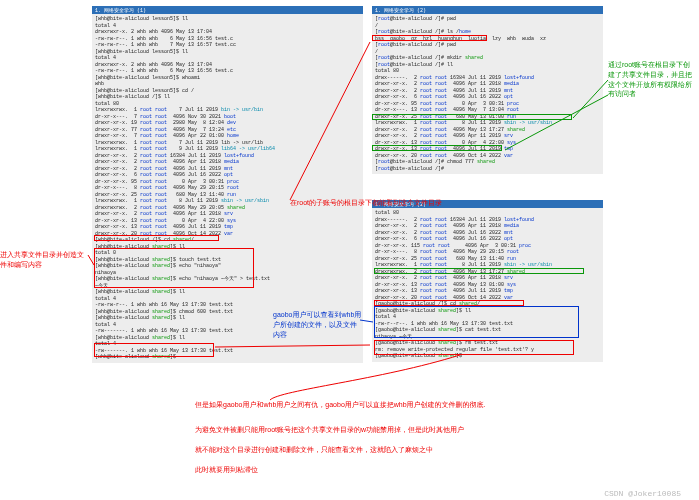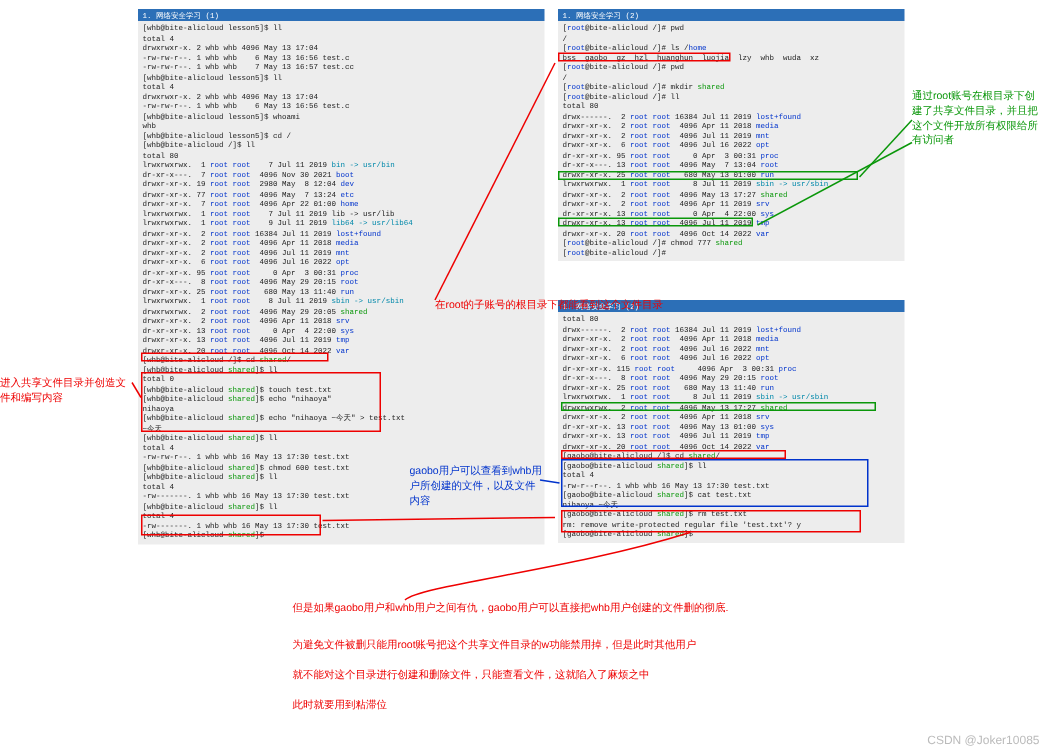--- a/index.html
+++ b/index.html
@@ -14,21 +14,21 @@
   .redbox { border: 1px solid #e00; position: absolute; }
   .greenbox { border: 1px solid #0a970a; position: absolute; }
   .bluebox { border: 1px solid #0033cc; position: absolute; }
   .anno-red { color: #e00; position: absolute; font-size: 7px; font-family: "Microsoft YaHei", sans-serif; }
   .anno-green { color: #0a970a; position: absolute; font-size: 7px; font-family: "Microsoft YaHei", sans-serif; }
   .anno-blue { color: #0033cc; position: absolute; font-size: 7px; font-family: "Microsoft YaHei", sans-serif; }
   .arrow-red { stroke: #e00; stroke-width: 1; fill: none; }
   .arrow-green { stroke: #0a970a; stroke-width: 1; fill: none; }
   .arrow-blue { stroke: #0033cc; stroke-width: 1; fill: none; }
   svg.overlay { position: absolute; top: 0; left: 0; width: 699px; height: 500px; pointer-events: none; }
-  .watermark { position: absolute; bottom: 2px; right: 6px; font-size: 8px; color: #bbb; font-family: Liberation Sans, sans-serif; }
+  .watermark { position: absolute; bottom: 2px; right: 18px; font-size: 8px; color: #bbb; font-family: Liberation Mono, monospace; }
 </style>
 </head>
 <body>
 
 <div class="terminal" style="top:4px; left:90px; width:275px;">
   <div class="header">1. 网络安全学习 (1)</div>
   <div class="content" id="t1">
       <div class="line">[whb@bite-alicloud lesson5]$ ll</div>
       <div class="line">total 4</div>
       <div class="line">drwxrwxr-x. 2 whb whb 4096 May 13 17:04 </div>

